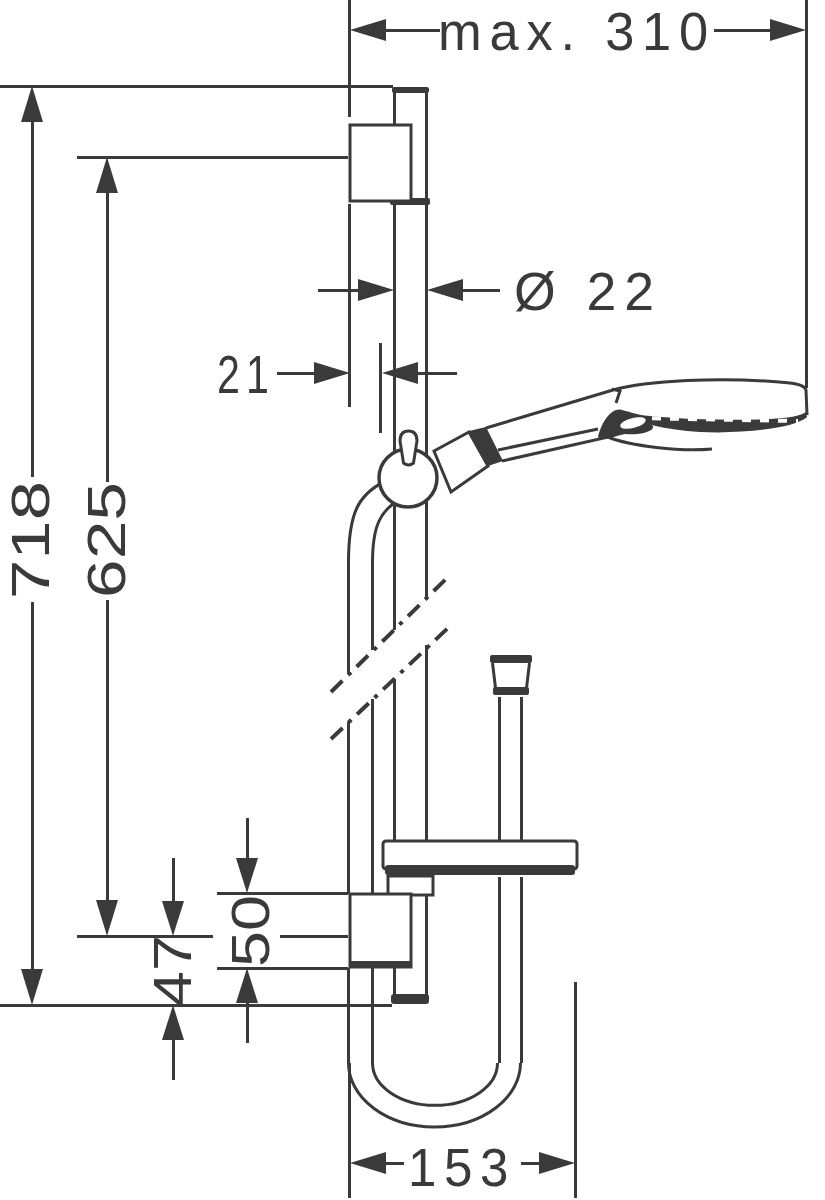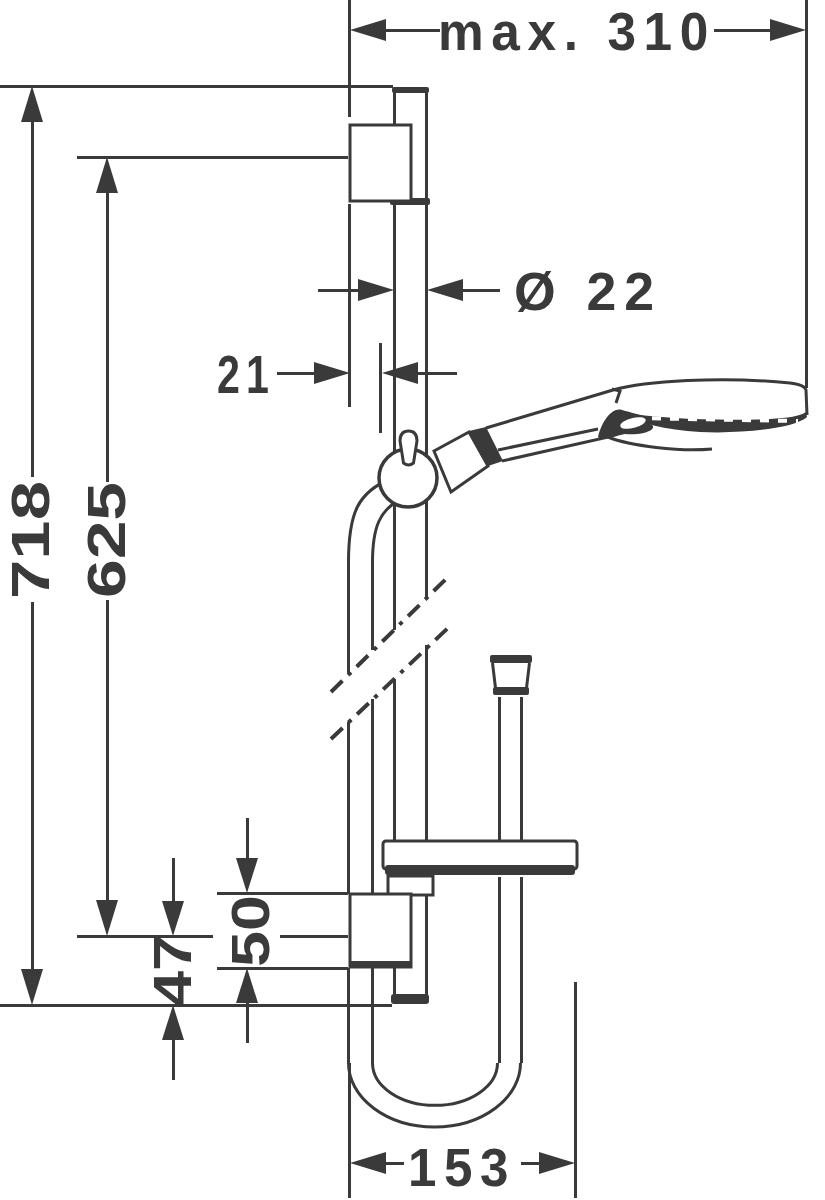--- a/index.html
+++ b/index.html
@@ -1,17 +1,17 @@
 <!DOCTYPE html>
 <html><head>
 <meta charset="utf-8">
 <style>
   html,body{margin:0;padding:0;background:#ffffff;}
   body{width:825px;height:1200px;overflow:hidden;}
-  .stage{width:825px;height:1200px;background:#ffffff;position:relative;font-weight:bold;}
+  .stage{width:825px;height:1200px;background:#ffffff;position:relative;}
   svg{display:block;}
   svg text{
     font-family:"Liberation Sans", sans-serif;
     fill:#3a3a3a;
   }
   .dim-txt{font-size:54px;letter-spacing:8px;}
   .dim-txt-v{font-size:54px;}
 </style>
 </head>
 <body>

